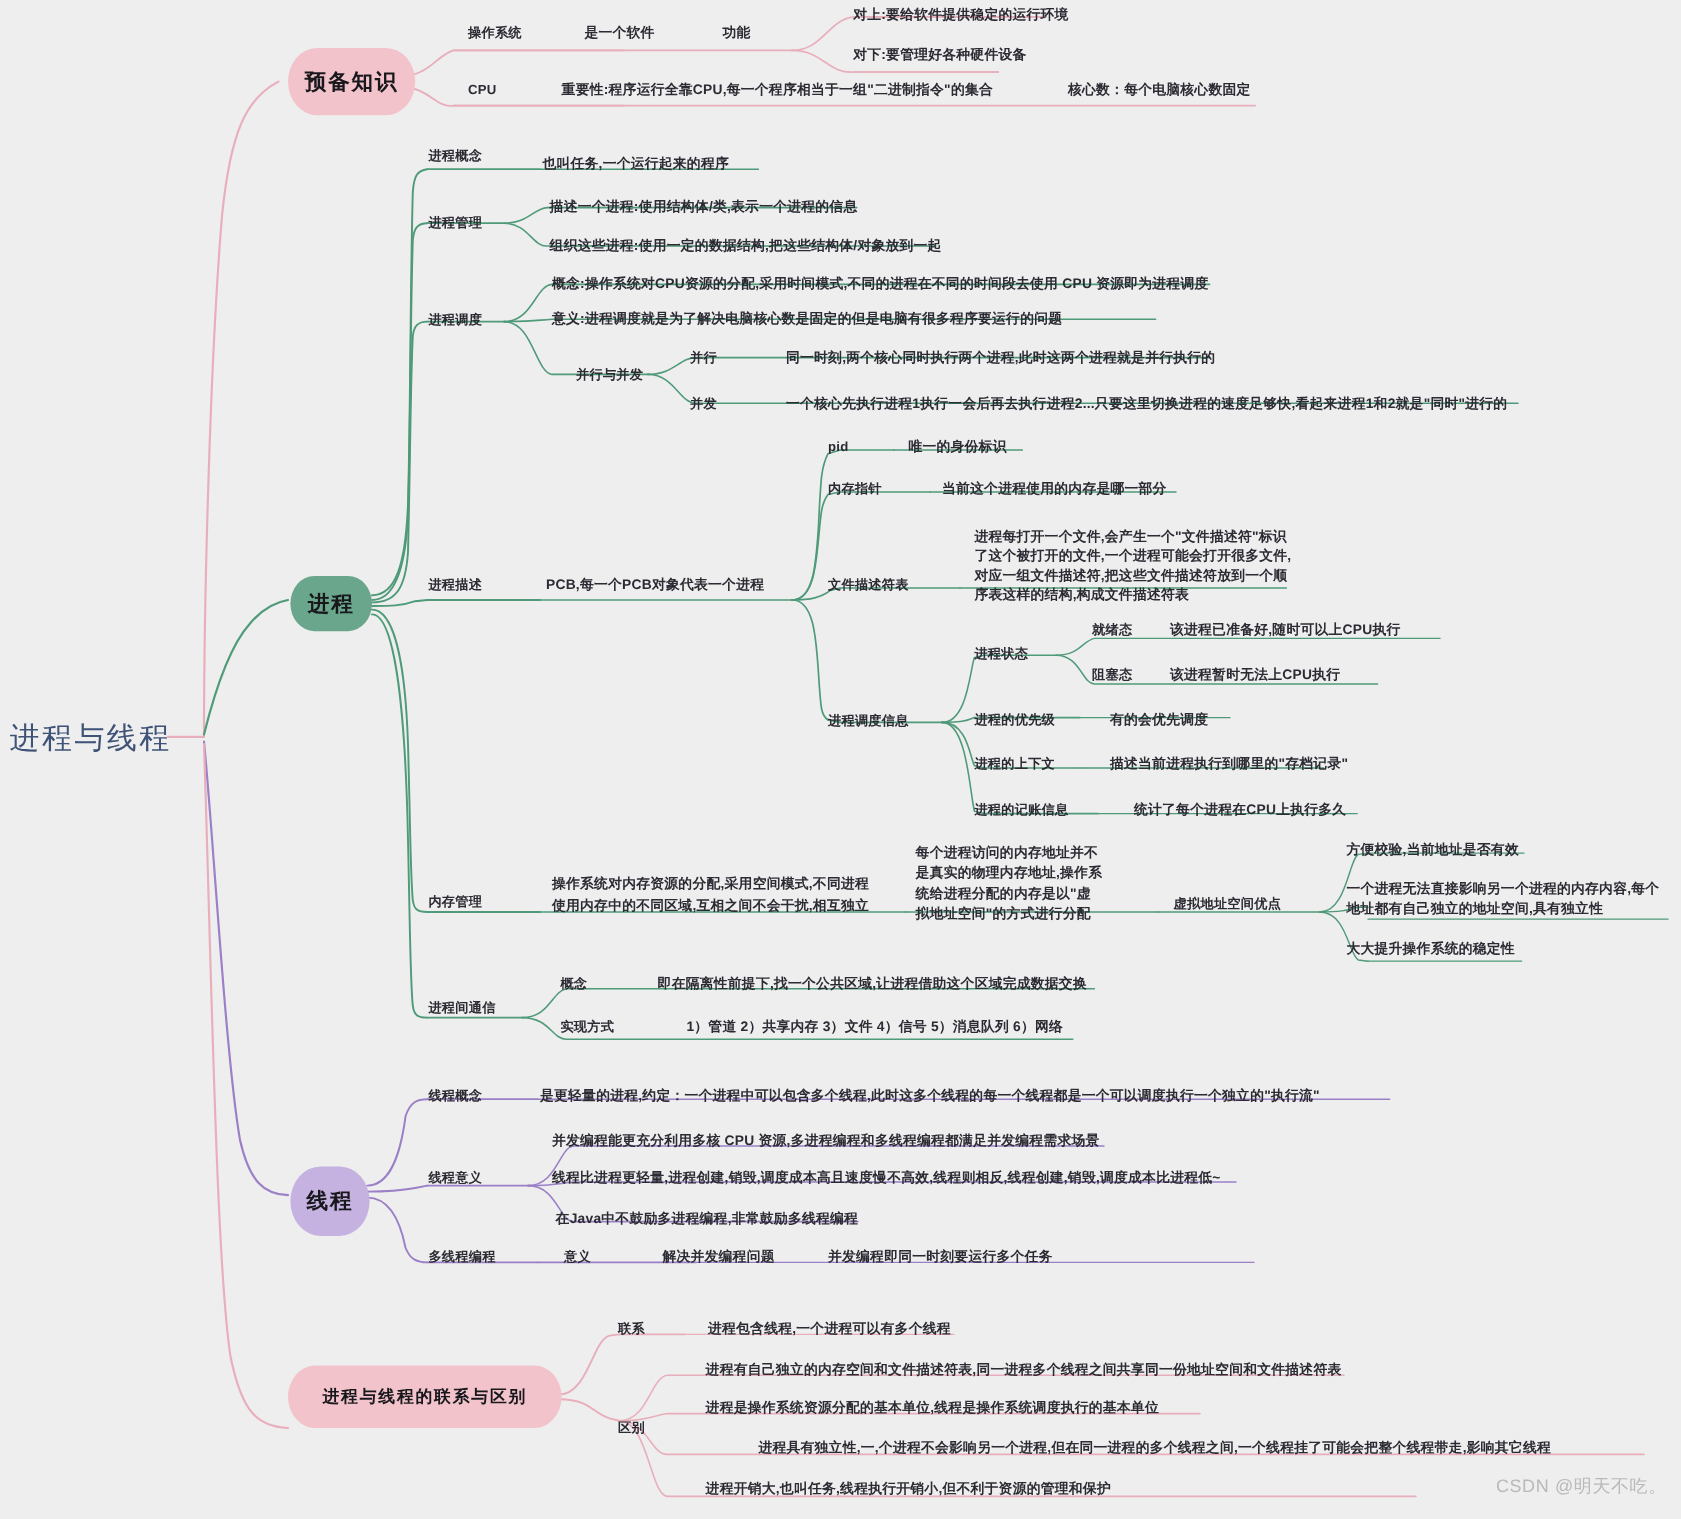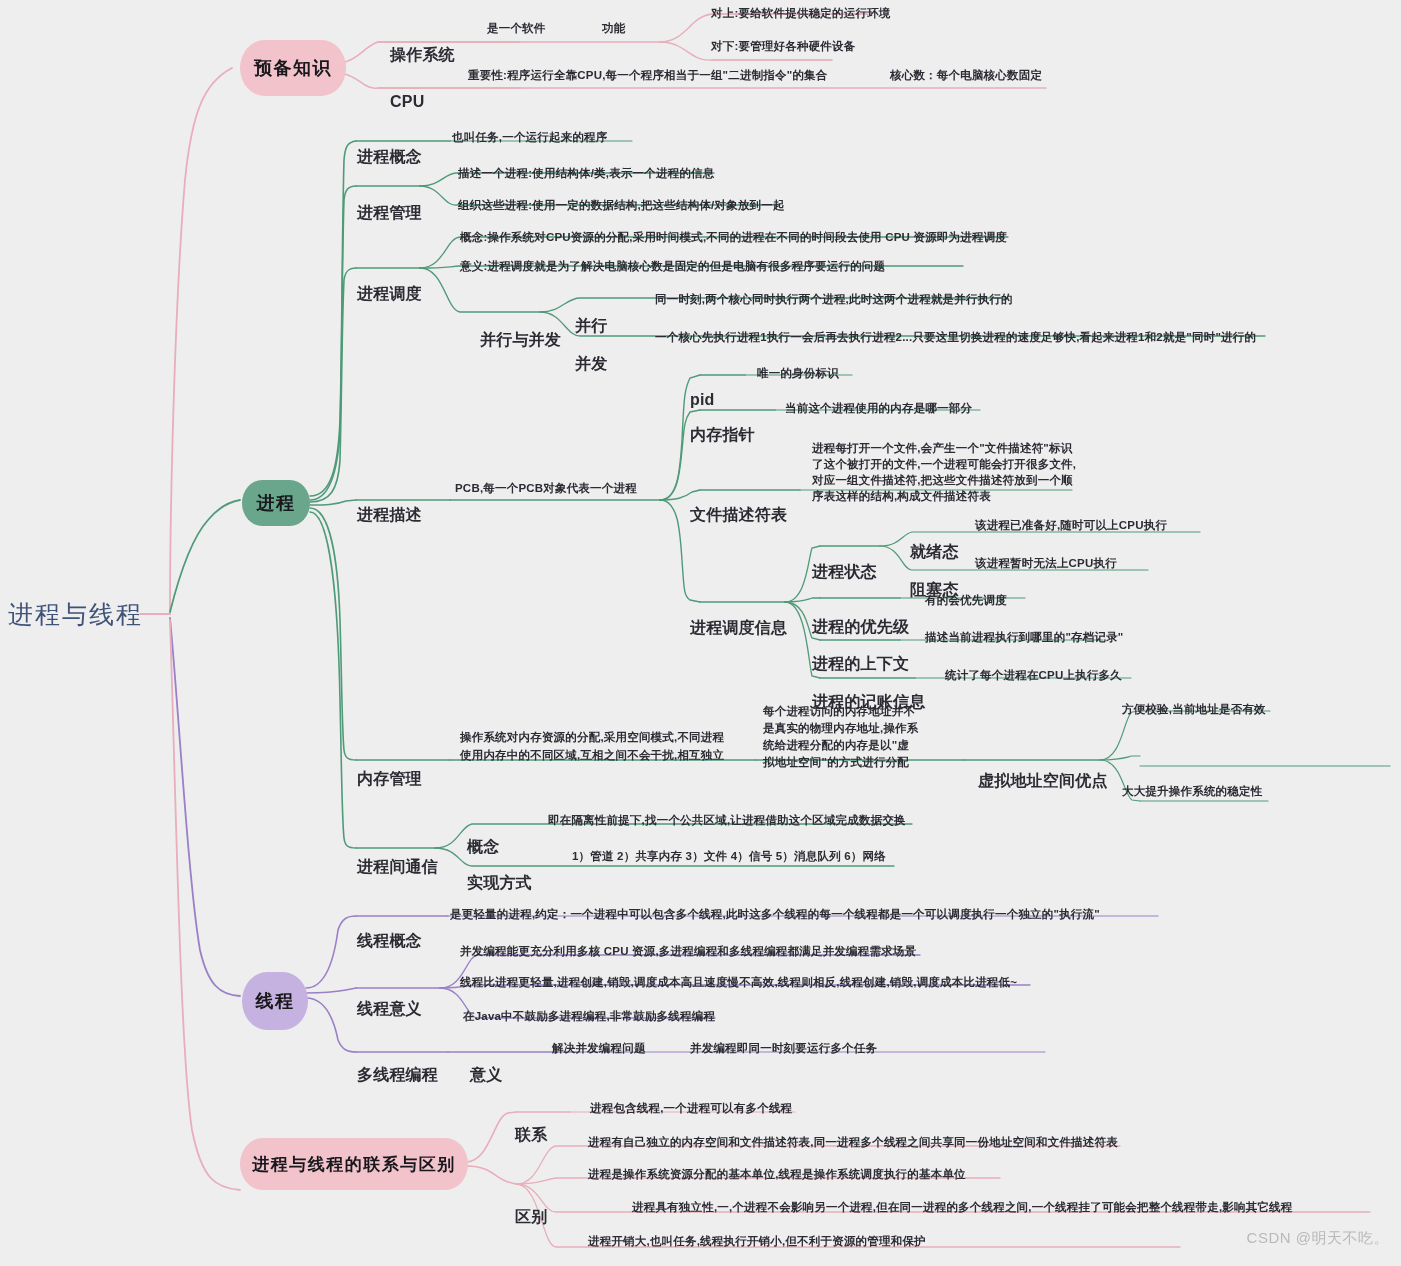--- a/index.html
+++ b/index.html
@@ -16,21 +16,21 @@
   
   .node{
     position:absolute;
     font-size:11.5px;
     font-weight:bold;
     color:#2b2b33;
     line-height:16px;
     white-space:pre-line;
     letter-spacing:.2px;
   }
-  .node.lbl{font-size:16px;margin-top:27px;}
+  .node.lbl{font-size:11px;}
 
   
   .root{
     position:absolute;
     font-size:25px;
     font-weight:normal;
     color:#3f5277;
     letter-spacing:2px;
     white-space:nowrap;
   }
@@ -186,21 +186,21 @@
       <path d="M516,1184 C540,1184 542,1212 556,1212 L1370,1212" stroke="#e8aebb" stroke-width="1.3"></path>
       <path d="M516,1184 C540,1184 542,1246 556,1247 L1180,1247" stroke="#e8aebb" stroke-width="1.3"></path>
     </g>
   </svg>
 
   <div class="root" style="left:8px;top:598px;">进程与线程</div>
 
   <div class="topic pink" style="left:240px;top:40px;width:106px;height:56px;">预备知识</div>
   <div class="topic green" style="left:242px;top:480px;width:68px;height:46px;">进程</div>
   <div class="topic purple" style="left:242px;top:972px;width:66px;height:58px;">线程</div>
-  <div class="topic pink" style="left:240px;top:1138px;width:228px;height:52px;font-size:17px;">进程与线程的联系与区别</div>
+  <div class="topic pink" style="left:240px;top:1138px;width:228px;height:52px;font-size:14px;">进程与线程的联系与区别</div>
 
   <div class="node lbl" style="left:390px;top:20px;">操作系统</div>
   <div class="node" style="left:487px;top:20px;">是一个软件</div>
   <div class="node" style="left:602px;top:20px;">功能</div>
   <div class="node" style="left:711px;top:5px;">对上:要给软件提供稳定的运行环境</div>
   <div class="node" style="left:711px;top:38px;">对下:要管理好各种硬件设备</div>
   <div class="node lbl" style="left:390px;top:67px;">CPU</div>
   <div class="node" style="left:468px;top:67px;">重要性:程序运行全靠CPU,每一个程序相当于一组"二进制指令"的集合</div>
   <div class="node" style="left:890px;top:67px;">核心数：每个电脑核心数固定</div>
 
@@ -247,20 +247,22 @@
 
   <div class="node lbl" style="left:357px;top:744px;">内存管理</div>
   <div class="node" style="left:763px;top:703px;line-height:17px;">每个进程访问的内存地址并不
 是真实的物理内存地址,操作系
 统给进程分配的内存是以"虚
 拟地址空间"的方式进行分配</div>
   <div class="node" style="left:460px;top:728px;line-height:18px;">操作系统对内存资源的分配,采用空间模式,不同进程
 使用内存中的不同区域,互相之间不会干扰,相互独立</div>
   <div class="node lbl" style="left:978px;top:746px;">虚拟地址空间优点</div>
   <div class="node" style="left:1122px;top:701px;">方便校验,当前地址是否有效</div>
+  <div class="node" style="left:1122px;top:733px;line-height:17px;">一个进程无法直接影响另一个进程的内存内容,每个
+地址都有自己独立的地址空间,具有独立性</div>
   <div class="node" style="left:1122px;top:783px;">大大提升操作系统的稳定性</div>
 
   <div class="node lbl" style="left:357px;top:832px;">进程间通信</div>
   <div class="node lbl" style="left:467px;top:812px;">概念</div>
   <div class="node" style="left:548px;top:812px;">即在隔离性前提下,找一个公共区域,让进程借助这个区域完成数据交换</div>
   <div class="node lbl" style="left:467px;top:848px;">实现方式</div>
   <div class="node" style="left:572px;top:848px;">1）管道 2）共享内存 3）文件 4）信号 5）消息队列 6）网络</div>
 
   <div class="node lbl" style="left:357px;top:906px;">线程概念</div>
   <div class="node" style="left:450px;top:906px;">是更轻量的进程,约定：一个进程中可以包含多个线程,此时这多个线程的每一个线程都是一个可以调度执行一个独立的"执行流"</div>

